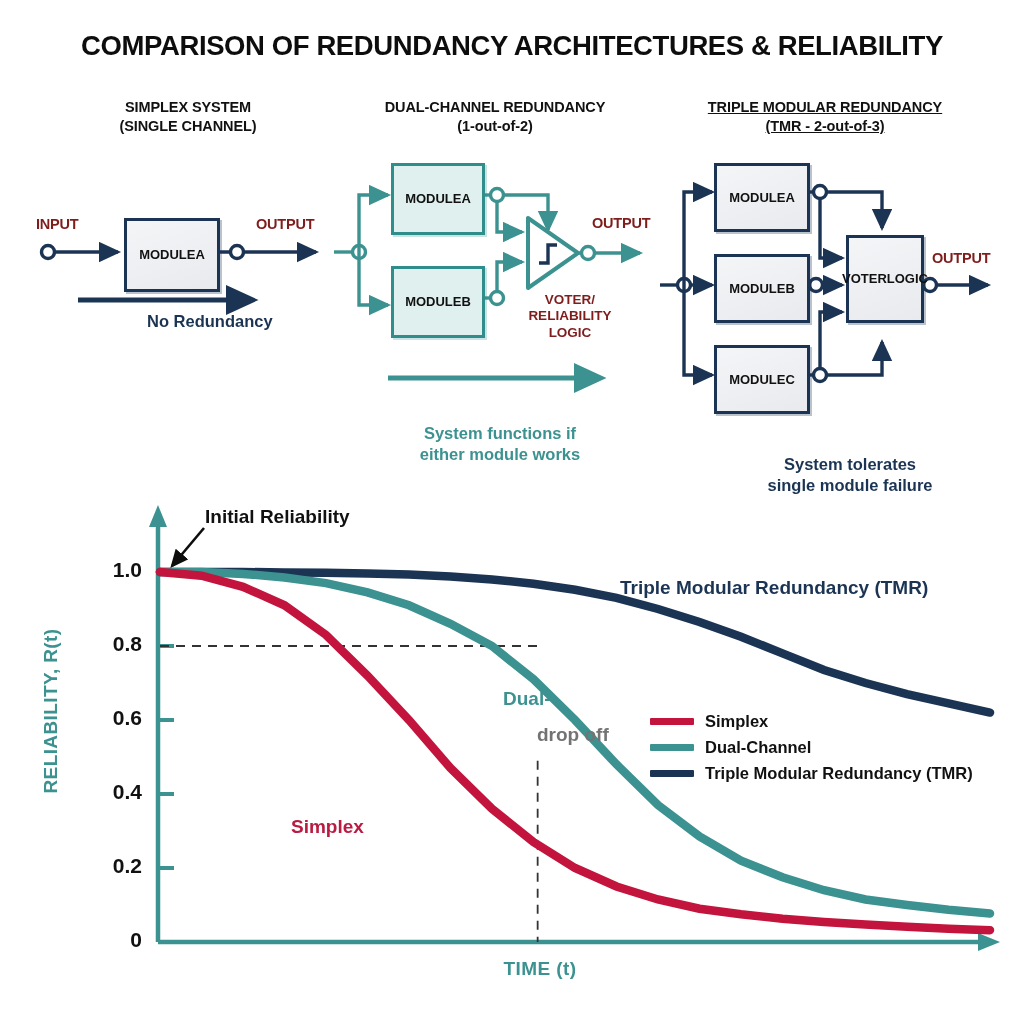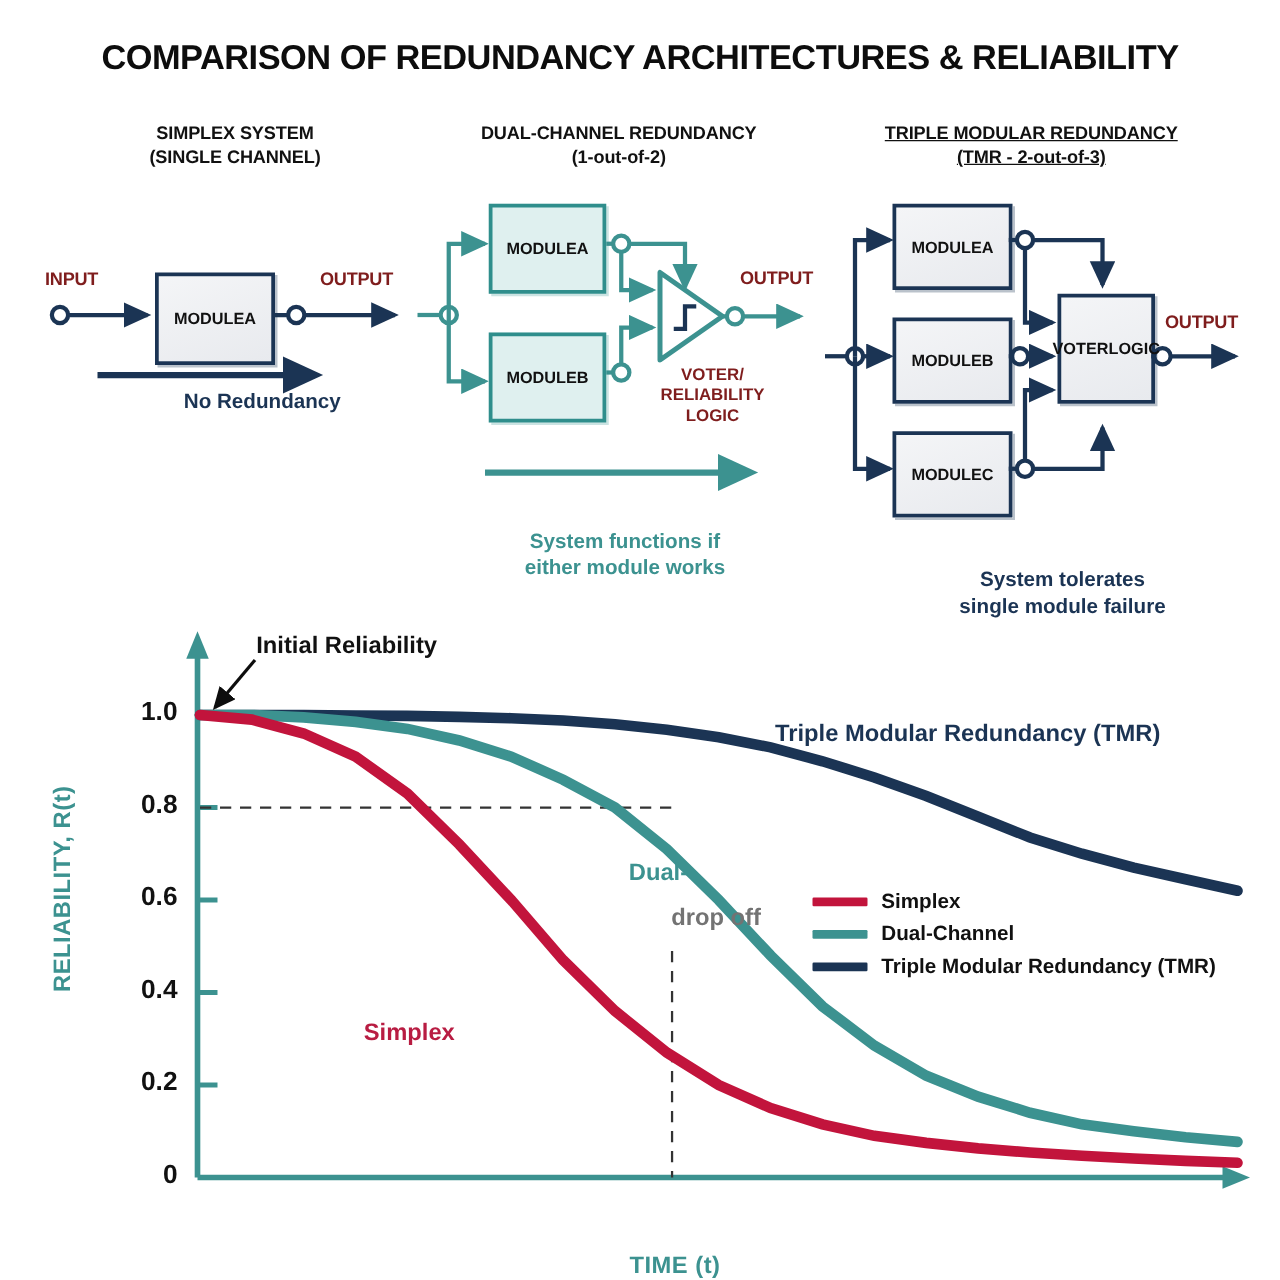--- a/index.html
+++ b/index.html
@@ -72,21 +72,21 @@
     font-size:21px;font-weight:bold;color:#111;
   }
   .axis-title{
     position:absolute;font-size:19px;font-weight:bold;
     color:#3c9290;letter-spacing:.4px;
   }
   #ylab{
     left:-64px;top:700px;width:230px;text-align:center;
     transform:rotate(-90deg);transform-origin:50% 50%;
   }
-  #xlab{left:430px;top:958px;width:220px;text-align:center;margin-top:44px;}
+  #xlab{left:430px;top:958px;width:220px;text-align:center;}
 
   .annot{position:absolute;font-weight:bold;}
   #an-initial{left:205px;top:506px;font-size:19px;color:#111;}
   #an-tmr{left:620px;top:577px;font-size:19px;color:#1b3454;}
   #an-dual{left:503px;top:688px;font-size:19px;color:#3c9290;}
   #an-drop{left:503px;top:724px;font-size:19px;color:#737373;margin-left:34px;}
   #an-simplex{left:291px;top:816px;font-size:19px;color:#b81c42;}
 
   .legend{position:absolute;left:650px;top:708px;}
   .legend-row{display:flex;align-items:center;height:26px;}

